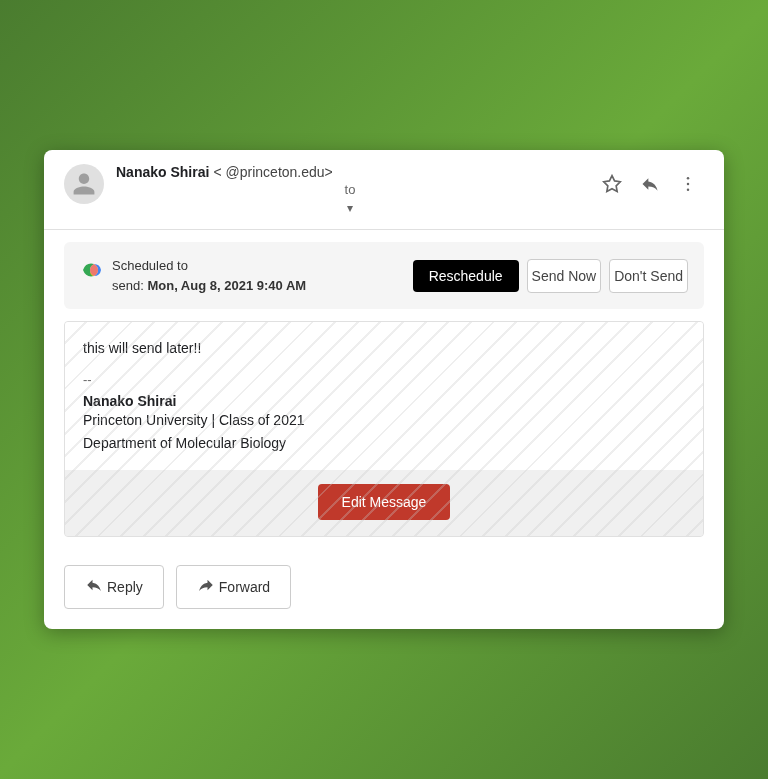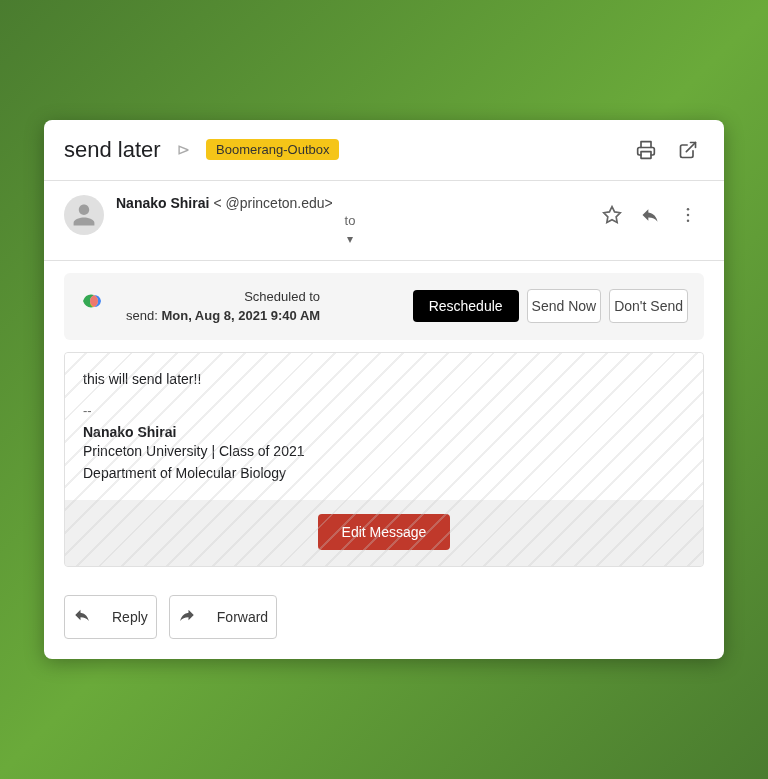--- a/index.html
+++ b/index.html
@@ -140,22 +140,21 @@
       margin: 12px 20px;
       border-radius: 6px;
       padding: 14px 16px;
       display: flex;
       align-items: center;
       gap: 14px;
     }
     .schedule-icon-text {
       display: flex;
       align-items: flex-start;
-      gap: 22px;
-      text-align: right;
+      gap: 8px;
     }
     .boomerang-icon {
       width: 24px;
       height: 24px;
       flex-shrink: 0;
       margin-top: 2px;
     }
     .schedule-text {
       font-size: 13px;
       color: #333;
@@ -256,60 +255,39 @@
 
     
     .reply-row {
       display: flex;
       gap: 12px;
       padding: 16px 20px 20px 20px;
     }
     .btn-reply-forward {
       display: flex;
       align-items: center;
-      gap: 21px;
+      gap: 4px;
       background: #fff;
       border: 1px solid #ccc;
       border-radius: 4px;
-      padding: 10px 8px;
+      padding: 10px 20px;
       font-size: 14px;
       color: #333;
       cursor: pointer;
     }
     .btn-icon {
       font-size: 16px;
       color: #555;
     }
   </style>
 </head>
 <body>
 
 <div class="window">
 
-  <div class="header">
-    <span class="header-title">send later</span>
-    <span class="header-arrow">⊳</span>
-    <span class="badge">Boomerang-Outbox</span>
-    <div class="header-spacer"></div>
-    <div class="header-icon">
-
-      <svg width="20" height="20" viewBox="0 0 24 24" fill="none" stroke="#555" stroke-width="2" stroke-linecap="round" stroke-linejoin="round">
-        <polyline points="6 9 6 2 18 2 18 9"></polyline>
-        <path d="M6 18H4a2 2 0 01-2-2v-5a2 2 0 012-2h16a2 2 0 012 2v5a2 2 0 01-2 2h-2"></path>
-        <rect x="6" y="14" width="12" height="8"></rect>
-      </svg>
-    </div>
-    <div class="header-icon">
-      <svg width="20" height="20" viewBox="0 0 24 24" fill="none" stroke="#555" stroke-width="2" stroke-linecap="round" stroke-linejoin="round">
-        <path d="M18 13v6a2 2 0 01-2 2H5a2 2 0 01-2-2V8a2 2 0 012-2h6"></path>
-        <polyline points="15 3 21 3 21 9"></polyline>
-        <line x1="10" y1="14" x2="21" y2="3"></line>
-      </svg>
-    </div>
-  </div>
 
   <div class="sender-row">
     <div class="avatar">
       <svg width="26" height="26" viewBox="0 0 24 24" fill="#9e9e9e">
         <path d="M12 12c2.7 0 4.8-2.1 4.8-4.8S14.7 2.4 12 2.4 7.2 4.5 7.2 7.2 9.3 12 12 12zm0 2.4c-3.2 0-9.6 1.6-9.6 4.8v2.4h19.2v-2.4c0-3.2-6.4-4.8-9.6-4.8z"></path>
       </svg>
     </div>
     <div class="sender-info">
       <div class="sender-name-row">
         <span class="sender-name">Nanako Shirai</span>

